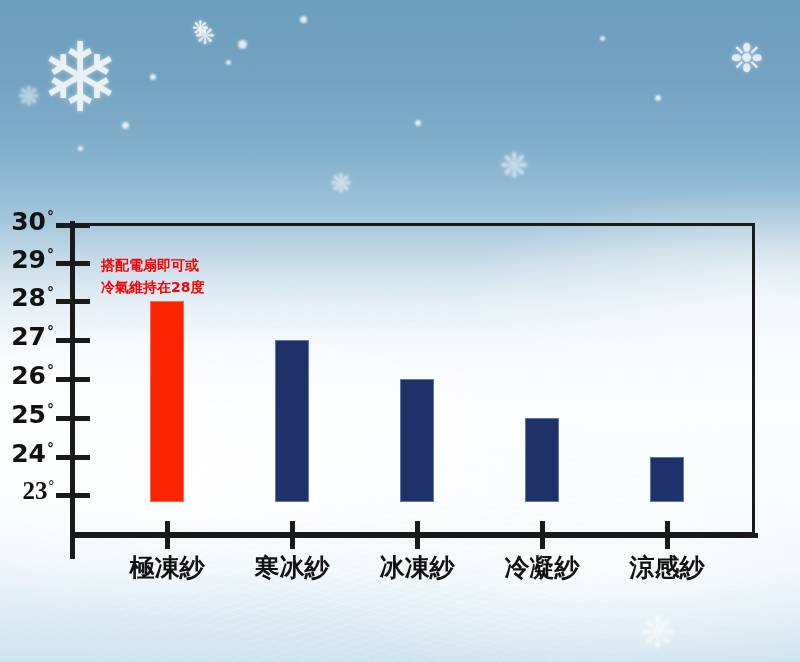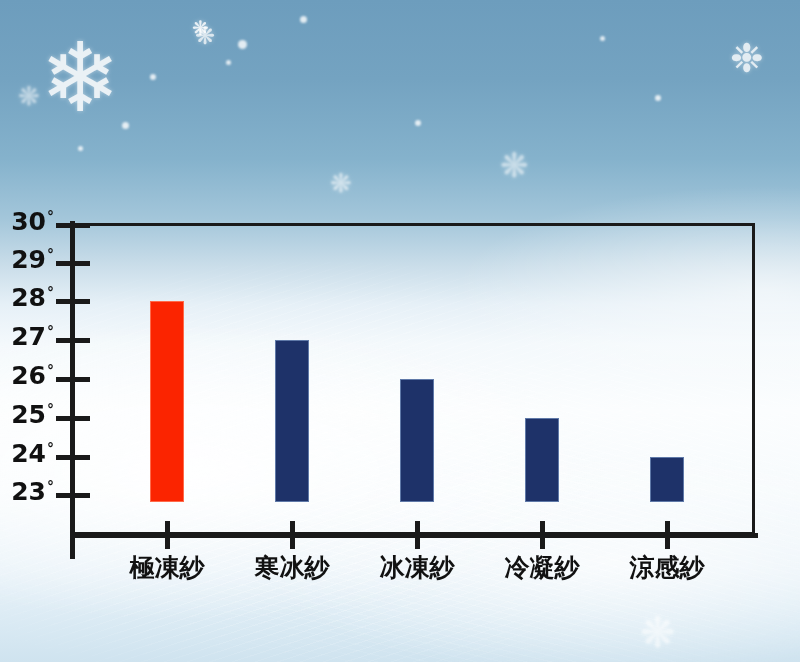--- a/index.html
+++ b/index.html
@@ -174,21 +174,21 @@
         <div class="ytick" style="top: 416px;"></div>
         <div class="ylab-wrap" style="top: 400px;">
           <div class="ylabel" style="right: 2px;"><span>25</span><span class="deg">°</span></div>
         </div>
         <div class="ytick" style="top: 455px;"></div>
         <div class="ylab-wrap" style="top: 439px;">
           <div class="ylabel" style="right: 2px;"><span>24</span><span class="deg">°</span></div>
         </div>
         <div class="ytick" style="top: 493px;"></div>
         <div class="ylab-wrap" style="top: 477px;">
-          <div class="ylabel" style="right: 2px;"><span>23</span><span class="deg">°</span></div>
+          <div class="ylabel" style="right: 2px; font-family: Liberation Serif, serif;"><span>23</span><span class="deg">°</span></div>
         </div>
       </div>
     <div id="bar-layer">
         <div class="bar red" style="left: 150px; top: 301px; width: 34px; height: 201px;"></div>
         <div class="bar navy" style="left: 275px; top: 340px; width: 34px; height: 162px;"></div>
         <div class="bar navy" style="left: 400px; top: 379px; width: 34px; height: 123px;"></div>
         <div class="bar navy" style="left: 525px; top: 418px; width: 34px; height: 84px;"></div>
         <div class="bar navy" style="left: 650px; top: 457px; width: 34px; height: 45px;"></div>
       </div>
     <div id="xtick-layer">
@@ -197,15 +197,19 @@
         <div class="xtick" style="left: 290px; top: 521px;"></div>
         <div class="xlabel" style="left: 232px; top: 551px; width: 120px;">寒冰紗</div>
         <div class="xtick" style="left: 415px; top: 521px;"></div>
         <div class="xlabel" style="left: 357px; top: 551px; width: 120px;">冰凍紗</div>
         <div class="xtick" style="left: 540px; top: 521px;"></div>
         <div class="xlabel" style="left: 482px; top: 551px; width: 120px;">冷凝紗</div>
         <div class="xtick" style="left: 665px; top: 521px;"></div>
         <div class="xlabel" style="left: 607px; top: 551px; width: 120px;">涼感紗</div>
       </div>
 
+    <div class="annot">
+      <div>搭配電扇即可或</div>
+      <div>冷氣維持在28度</div>
+    </div>
   </div>
 
 </div>
 
 </body></html>

